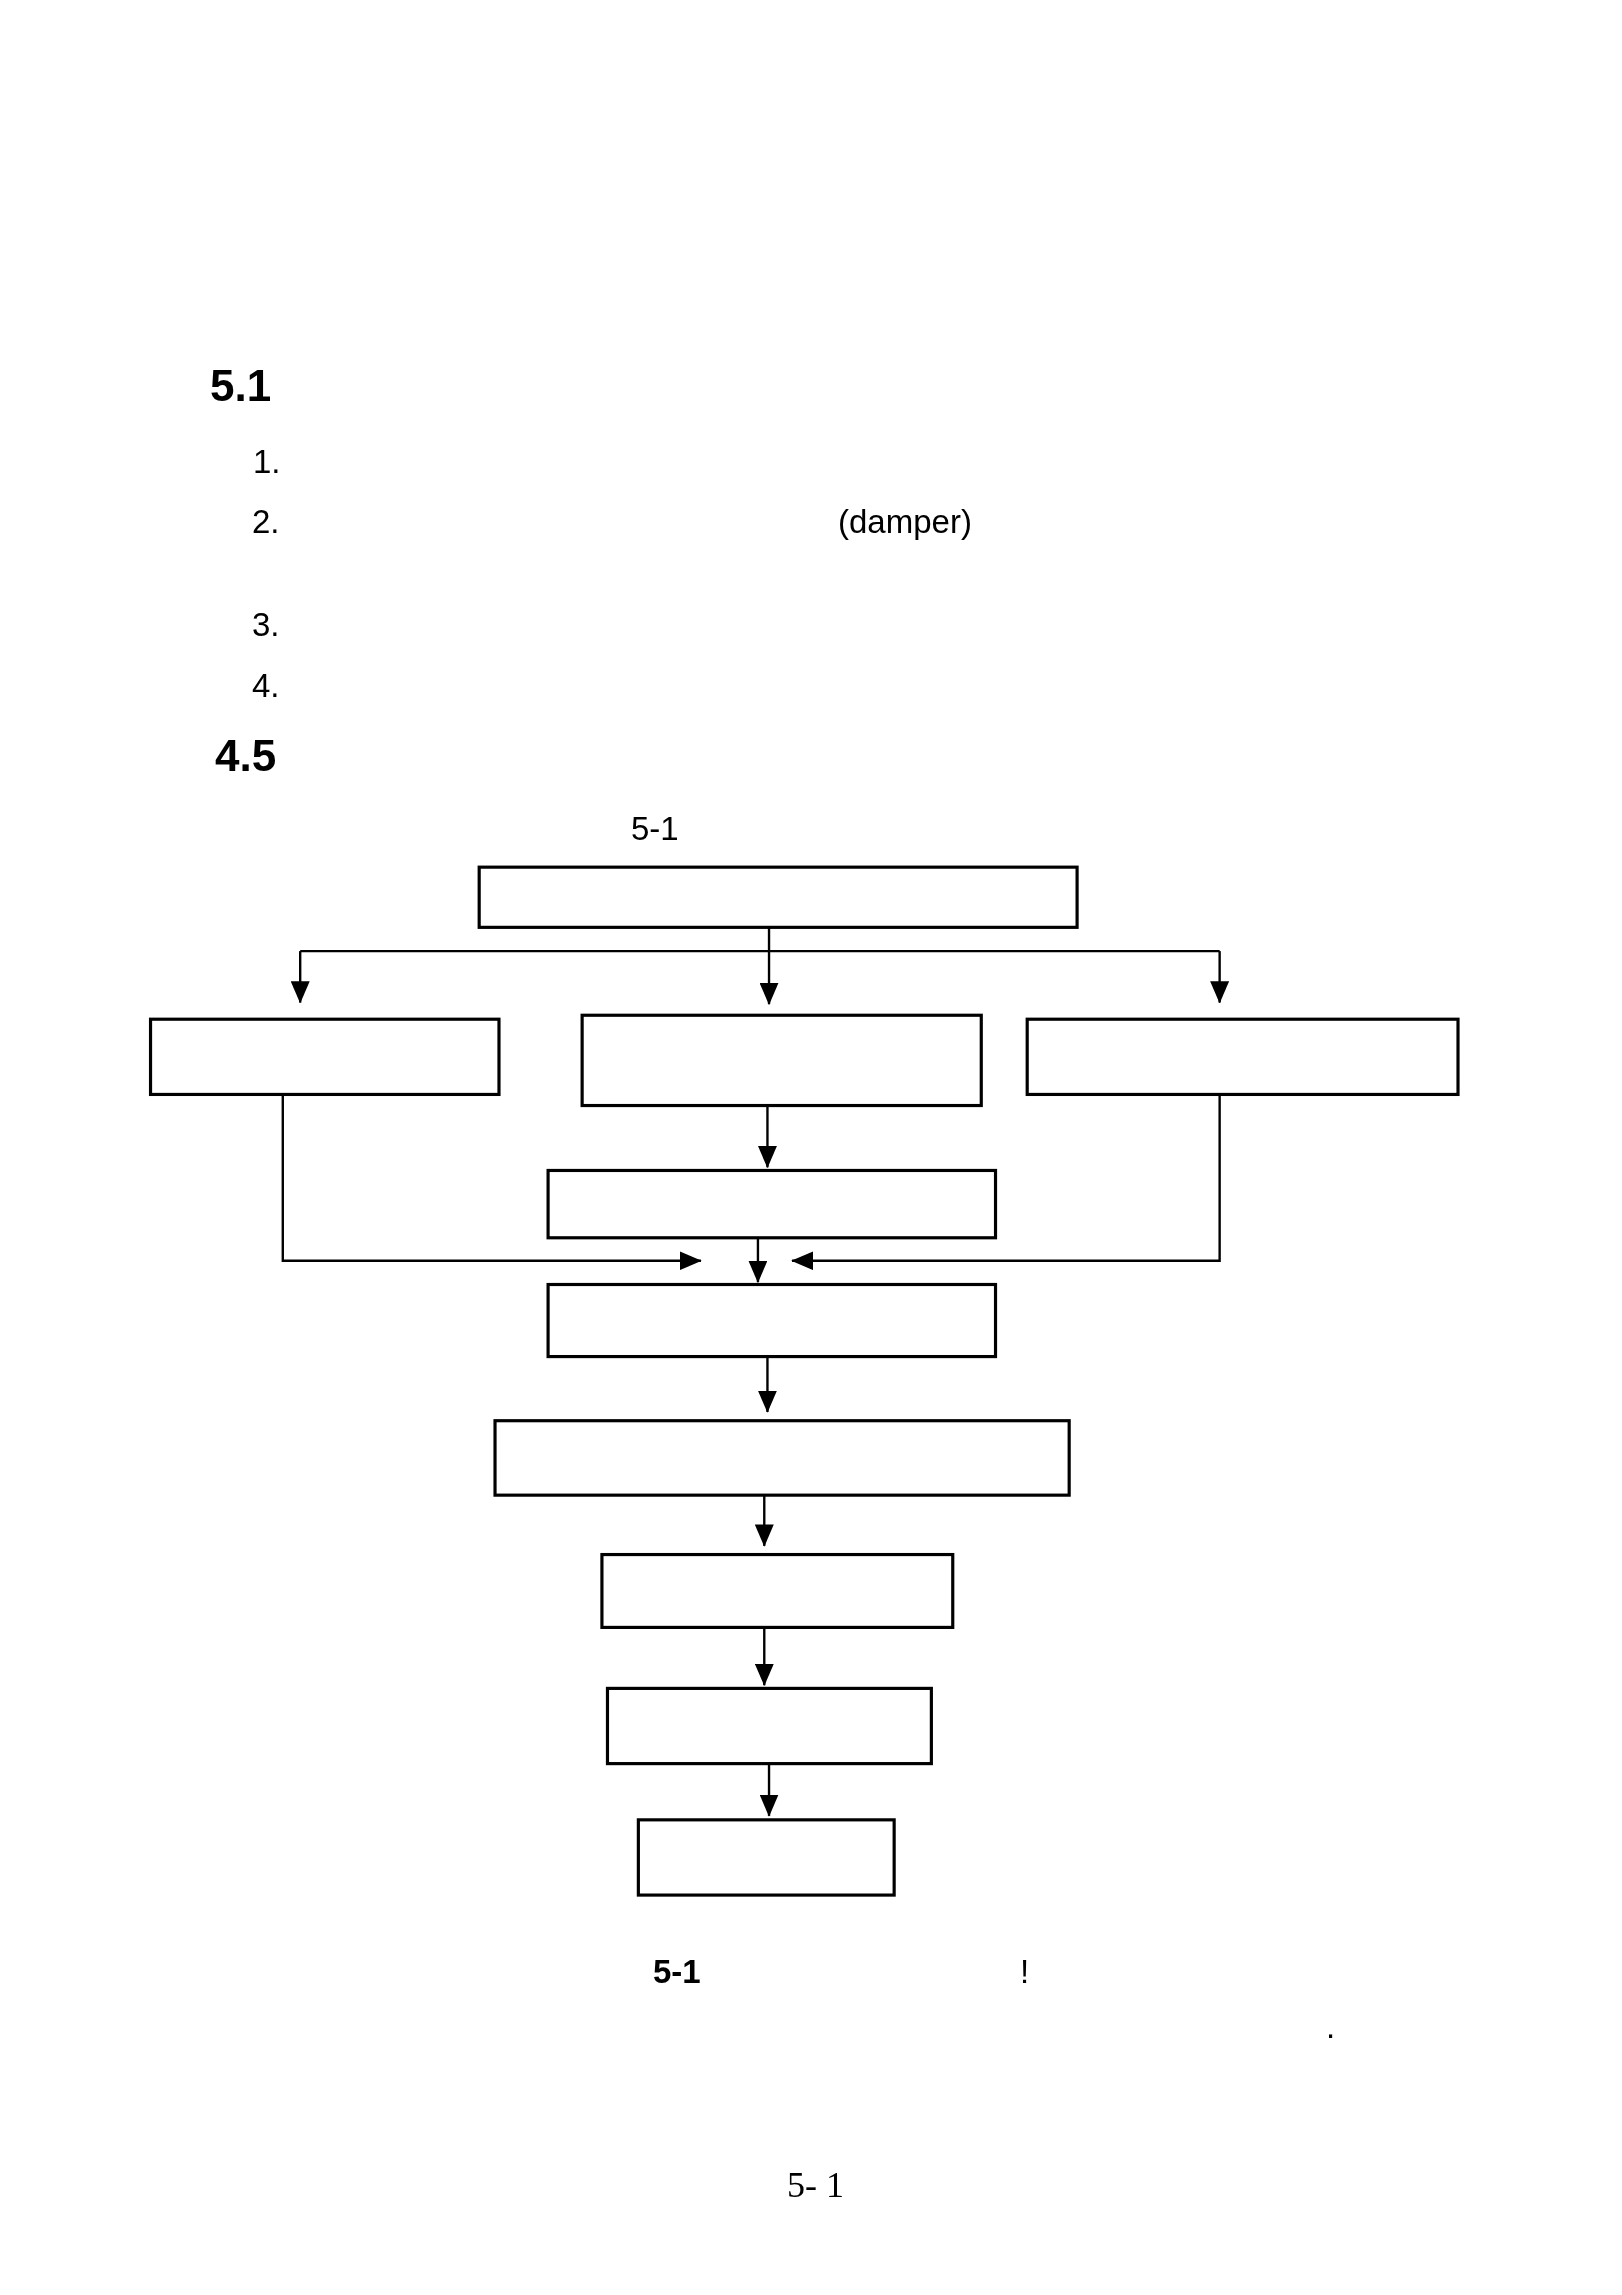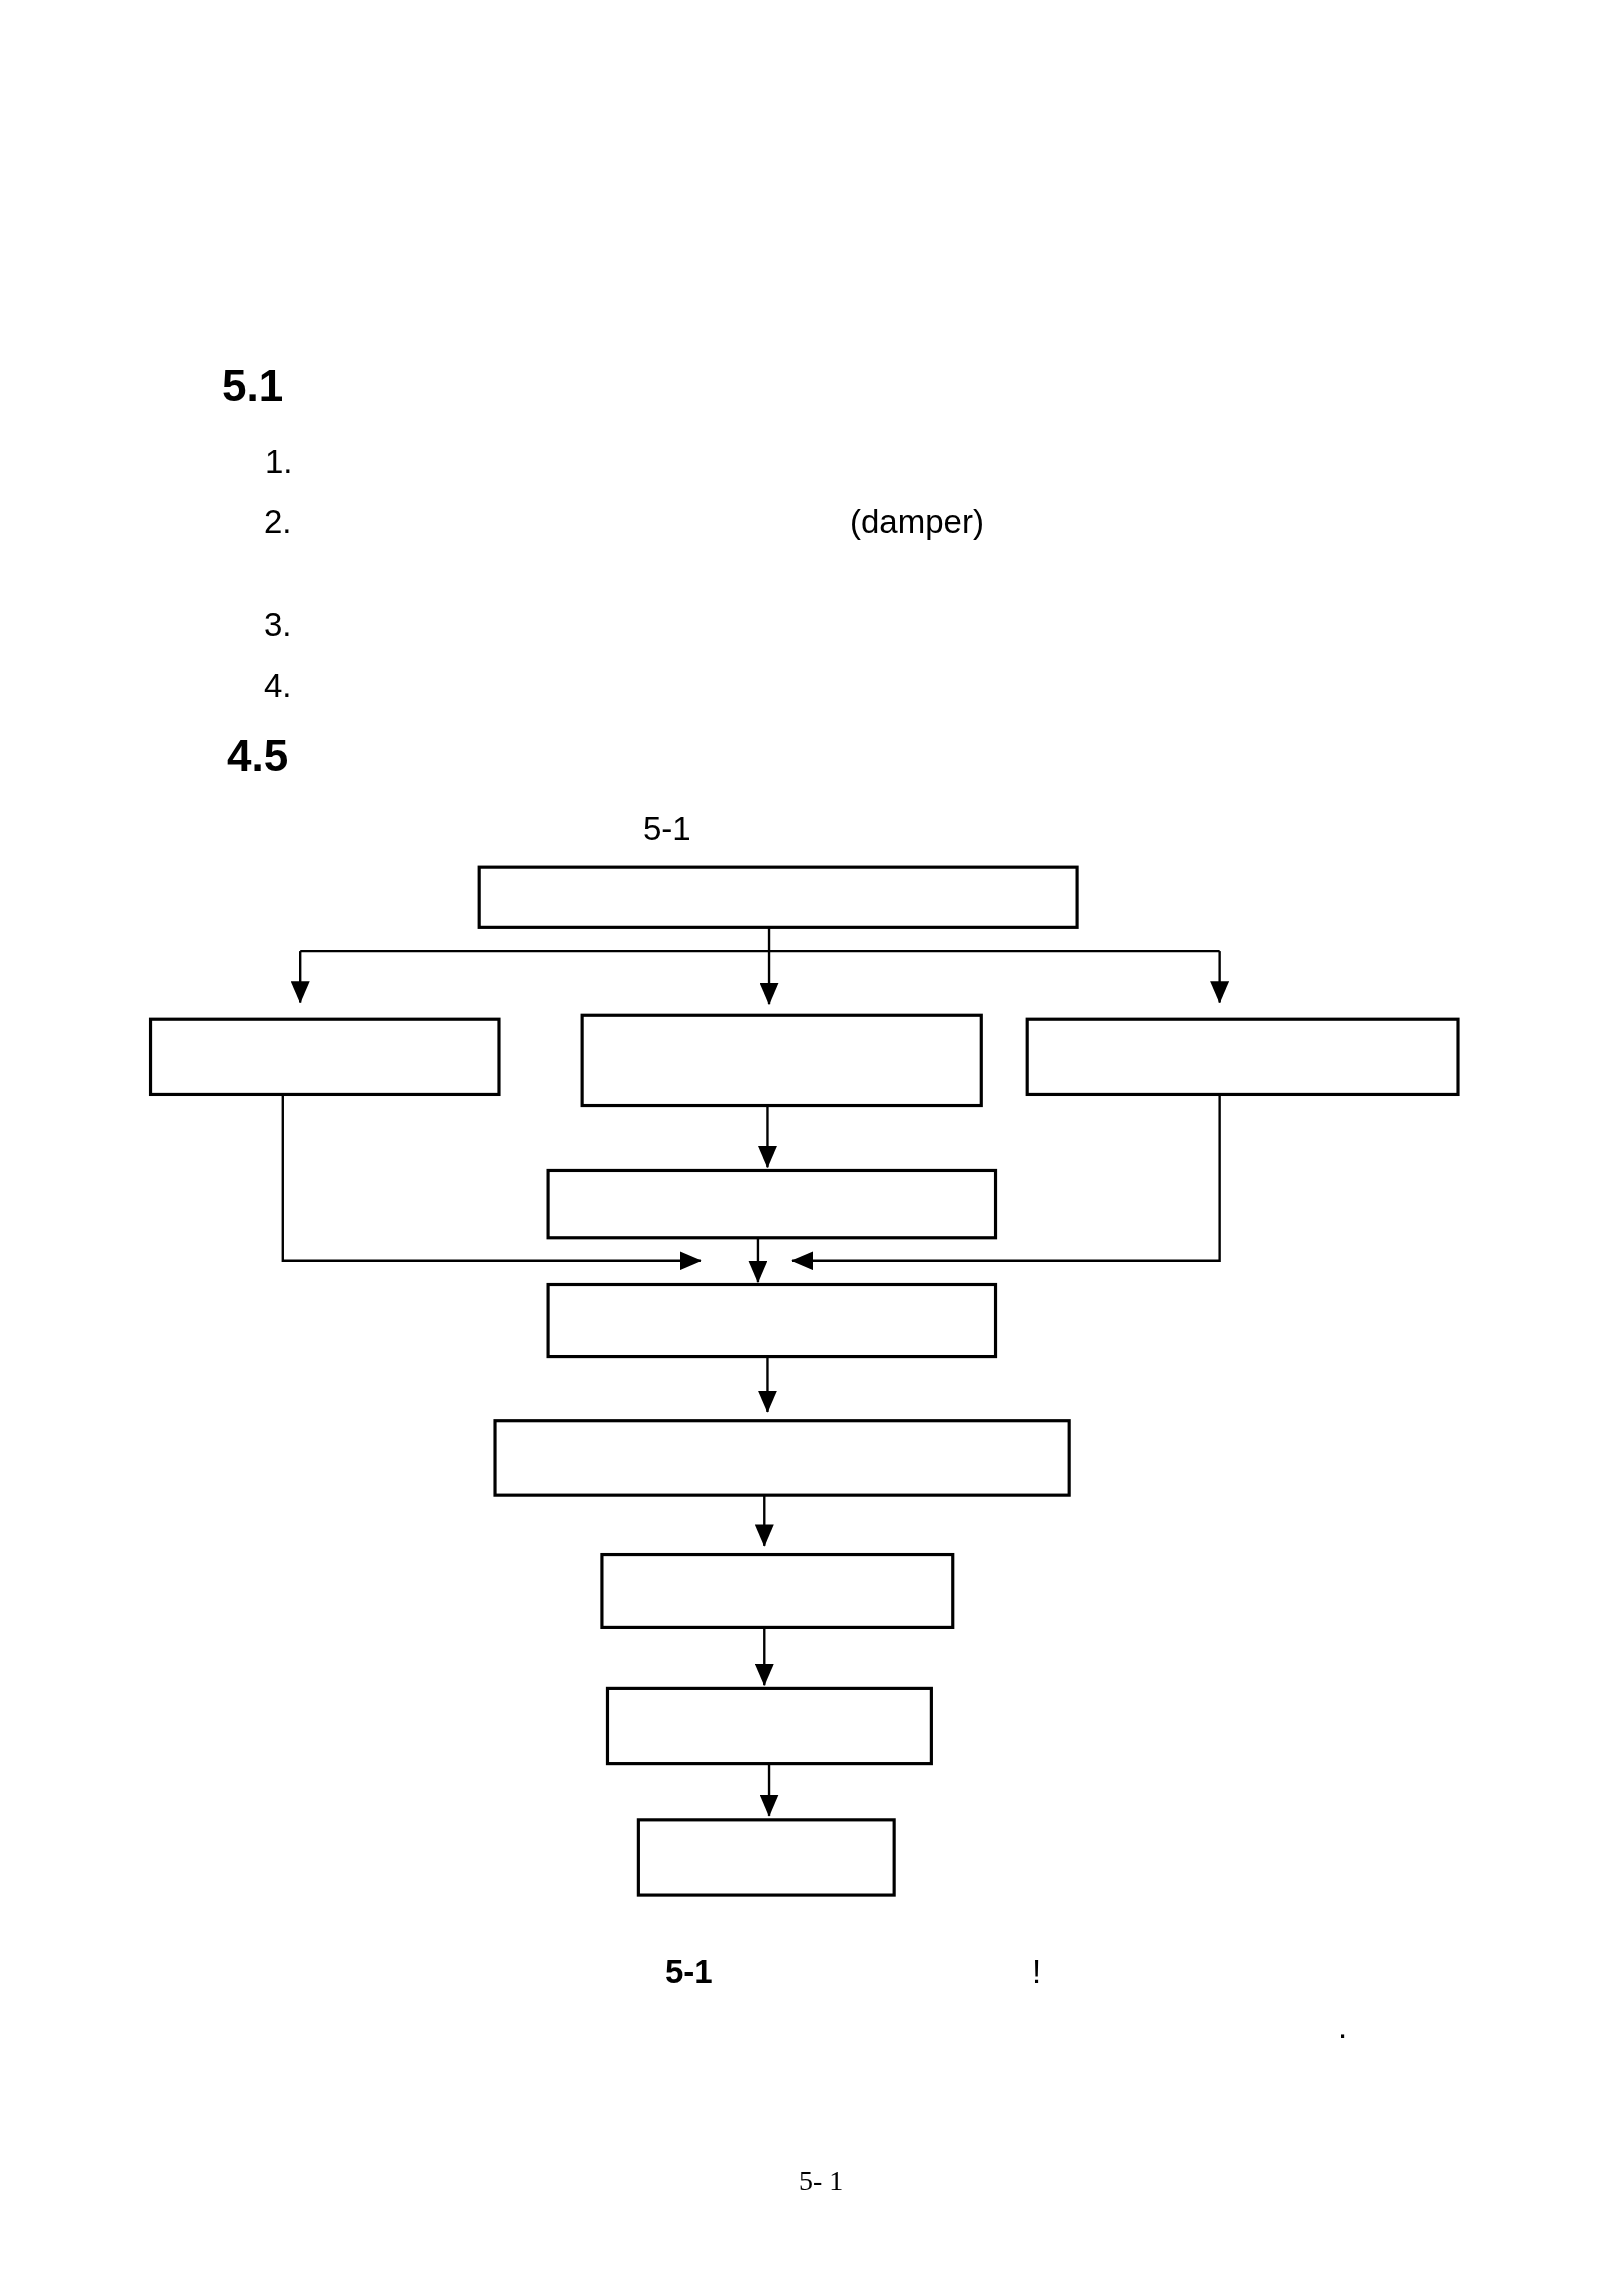--- a/index.html
+++ b/index.html
@@ -14,36 +14,35 @@
     background: #ffffff;
     color: #000000;
     font-family: "Liberation Sans", sans-serif;
     overflow: hidden;
   }
   .t {
     position: absolute;
     line-height: 1;
     white-space: pre;
     color: #000000;
-    margin-left: 12px;
   }
   .heading {
     font-size: 44px;
     font-weight: bold;
   }
   .body-text {
     font-size: 33px;
   }
   .caption-num {
     font-size: 33px;
     font-weight: bold;
   }
   .footer-text {
     font-family: "Liberation Serif", serif;
-    font-size: 28px;
+    font-size: 36px;
     text-align: right;
   }
   svg.flow {
     position: absolute;
     left: 0;
     top: 0;
   }
   svg.flow rect {
     fill: #ffffff;
     stroke: #000000;

